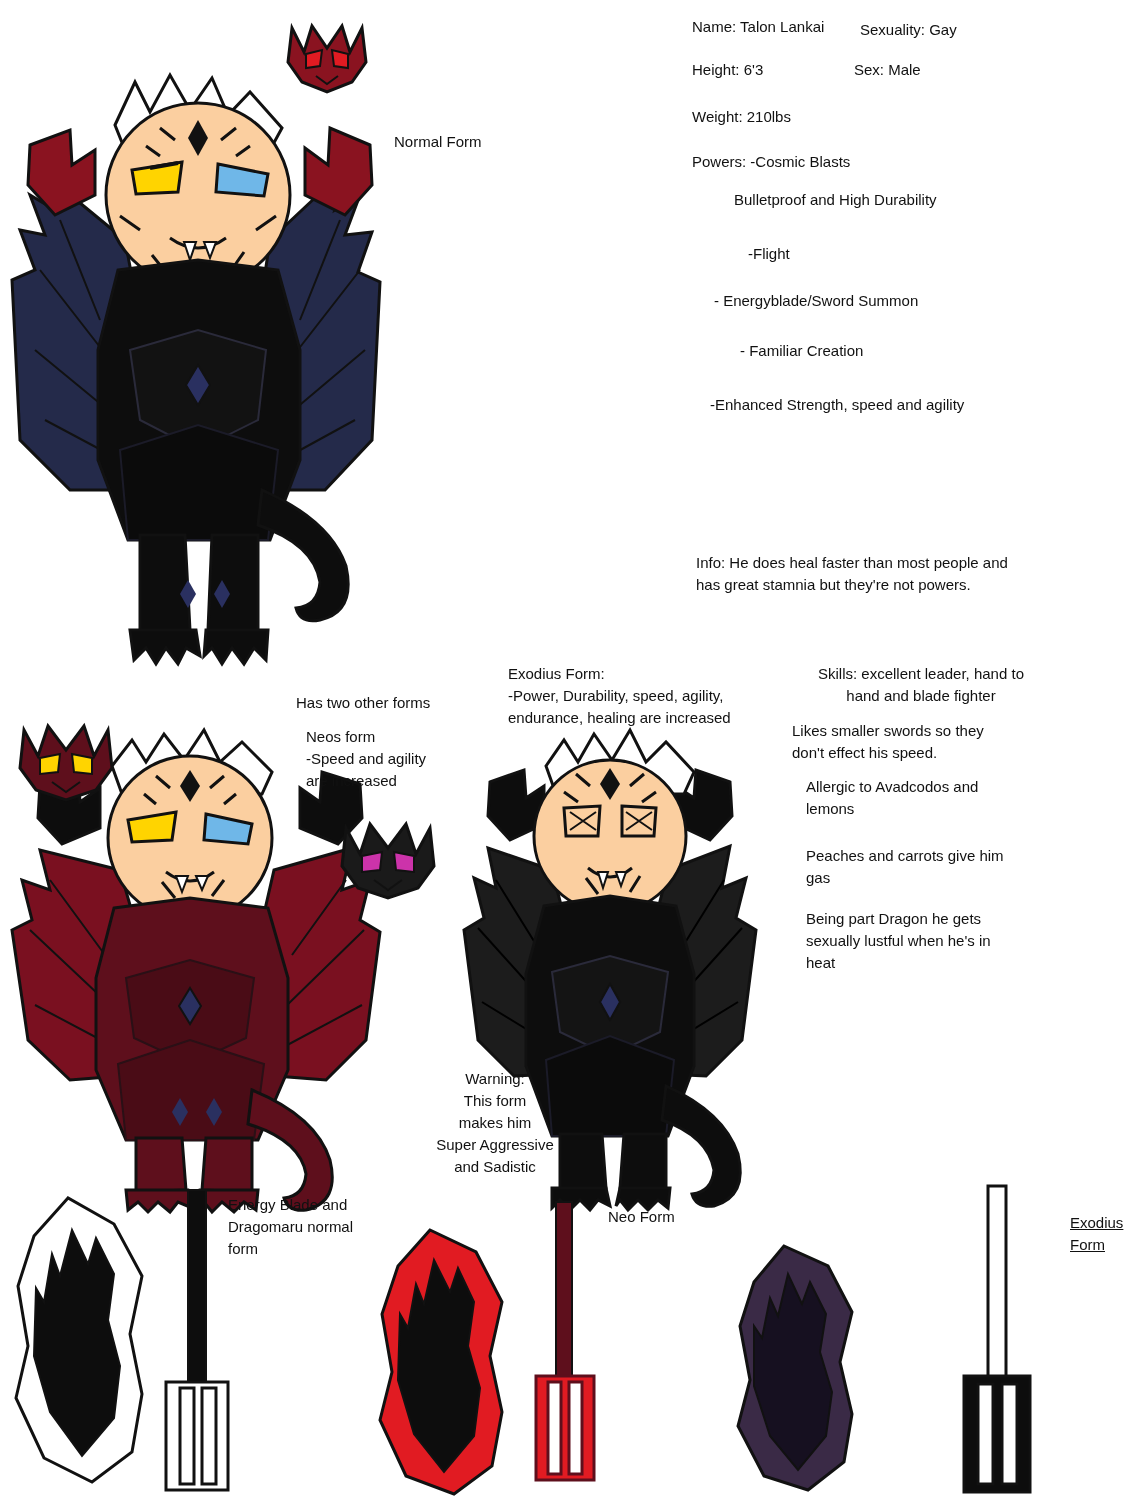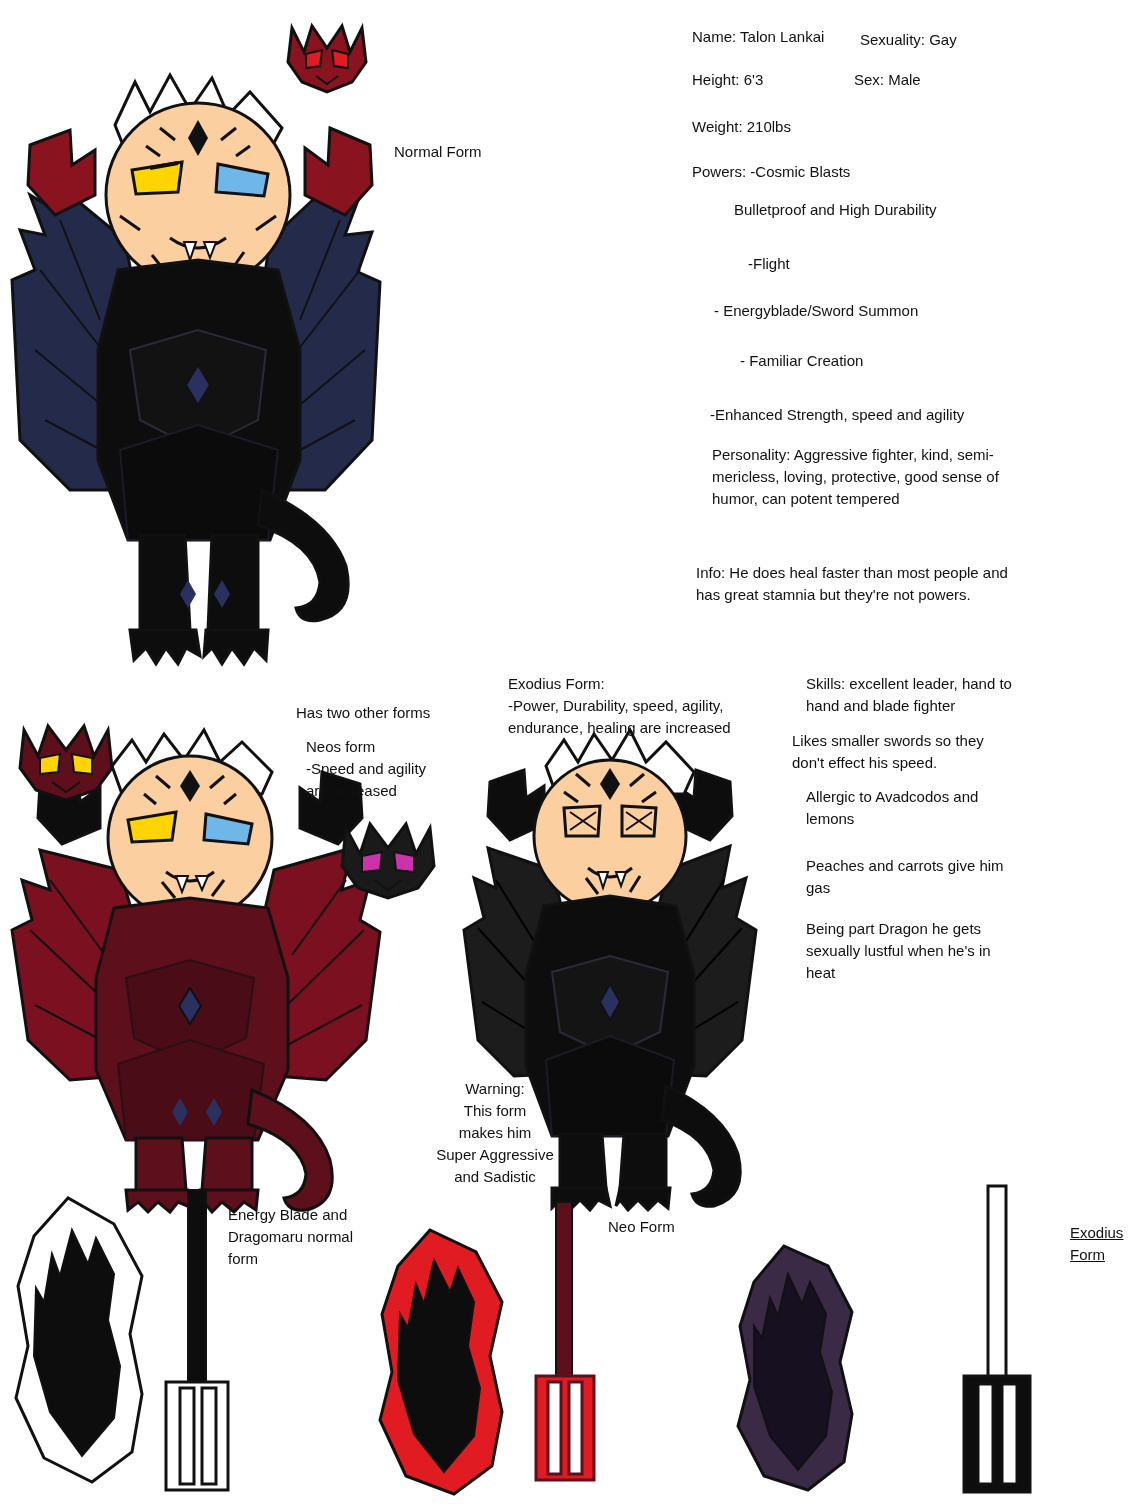--- a/index.html
+++ b/index.html
@@ -17,21 +17,20 @@
     height: 1506px;
     overflow: hidden;
     background: #ffffff;
   }
   .txt {
     position: absolute;
     font-size: 15px;
     line-height: 22px;
     color: #111111;
     white-space: pre-line;
-    margin-top: 10px;
   }
   .art {
     position: absolute;
   }
   
   .fig { position: absolute; }
   svg { display: block; overflow: visible; }
 </style>
 </head>
 <body>
@@ -100,23 +99,22 @@
   <div class="txt" style="left:860px; top:19px;">Sexuality: Gay</div>
   <div class="txt" style="left:692px; top:59px;">Height: 6'3</div>
   <div class="txt" style="left:854px; top:59px;">Sex: Male</div>
   <div class="txt" style="left:692px; top:106px;">Weight: 210lbs</div>
   <div class="txt" style="left:692px; top:151px;">Powers: -Cosmic Blasts</div>
   <div class="txt" style="left:734px; top:189px;">Bulletproof and High Durability</div>
   <div class="txt" style="left:748px; top:243px;">-Flight</div>
   <div class="txt" style="left:714px; top:290px;">- Energyblade/Sword Summon</div>
   <div class="txt" style="left:740px; top:340px;">- Familiar Creation</div>
   <div class="txt" style="left:710px; top:394px;">-Enhanced Strength, speed and agility</div>
-  <div class="txt" style="left:712px; top:434px; width:324px;">Personality: Aggressive fighter, kind, semi-mericless, loving, protective, good sense of humor, can potent tempered</div>
   <div class="txt" style="left:696px; top:552px; width:330px;">Info: He does heal faster than most people and has great stamnia but they're not  powers.</div>
-  <div class="txt" style="left:806px; top:663px; width:230px;">Skills: excellent leader, hand to hand and blade fighter</div>
+  <div class="txt" style="left:806px; top:663px; width:230px;text-align:center;">Skills: excellent leader, hand to hand and blade fighter</div>
   <div class="txt" style="left:792px; top:720px; width:216px;">Likes smaller swords so they don't effect his speed.</div>
   <div class="txt" style="left:806px; top:776px; width:216px;">Allergic to Avadcodos and lemons</div>
   <div class="txt" style="left:806px; top:908px; width:214px;">Being part Dragon he gets sexually lustful when he's in heat</div>
   <div class="txt" style="left:806px; top:845px; width:220px;">Peaches and carrots give him gas</div>
 
   <div class="fig" style="left:0px; top:740px; width:400px; height:470px;">
     <svg width="400" height="470" viewBox="0 0 400 470">
       <path d="M120 130 L40 110 L50 150 L22 140 L32 180 L12 190 L28 300 L70 340 L120 336 L140 200 Z" fill="#7a1020" stroke="#111" stroke-width="3"></path>
       <path d="M274 130 L352 108 L342 150 L370 140 L360 180 L380 192 L366 300 L326 340 L276 336 L258 200 Z" fill="#7a1020" stroke="#111" stroke-width="3"></path>
       <path d="M50 140 L105 215 M30 190 L115 270 M35 265 L120 310" stroke="#111" stroke-width="2" fill="none"></path>

